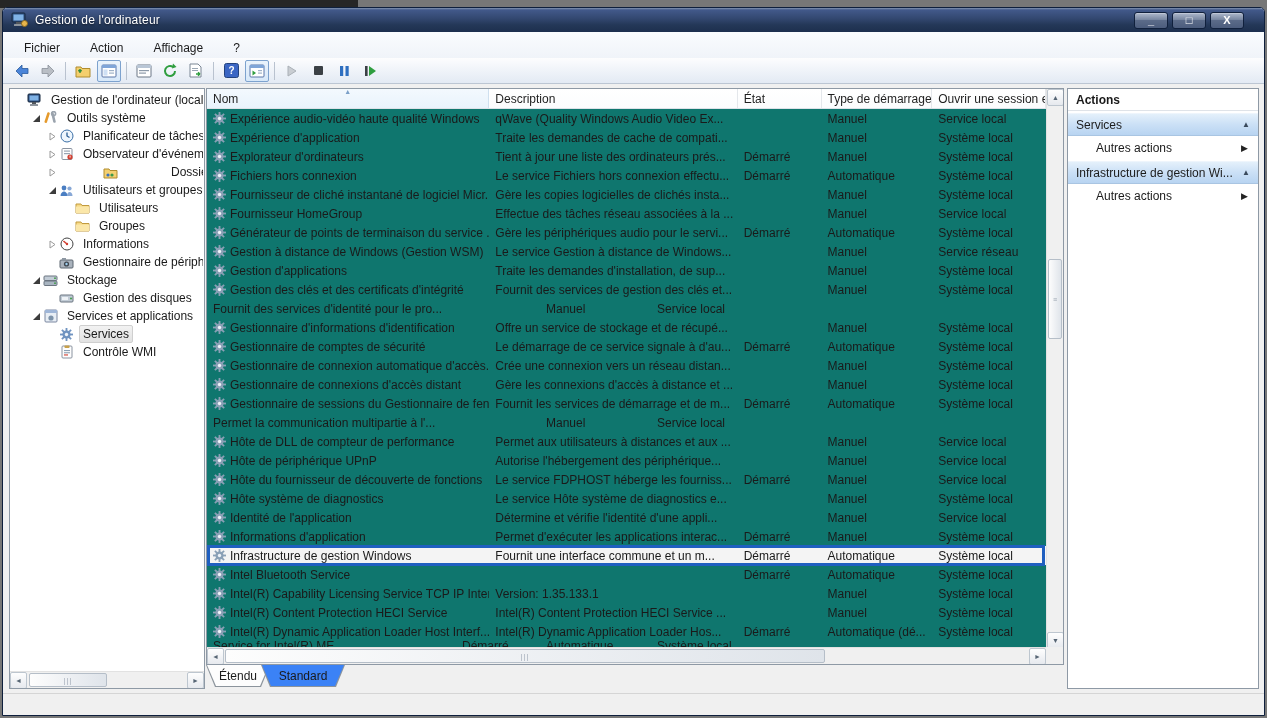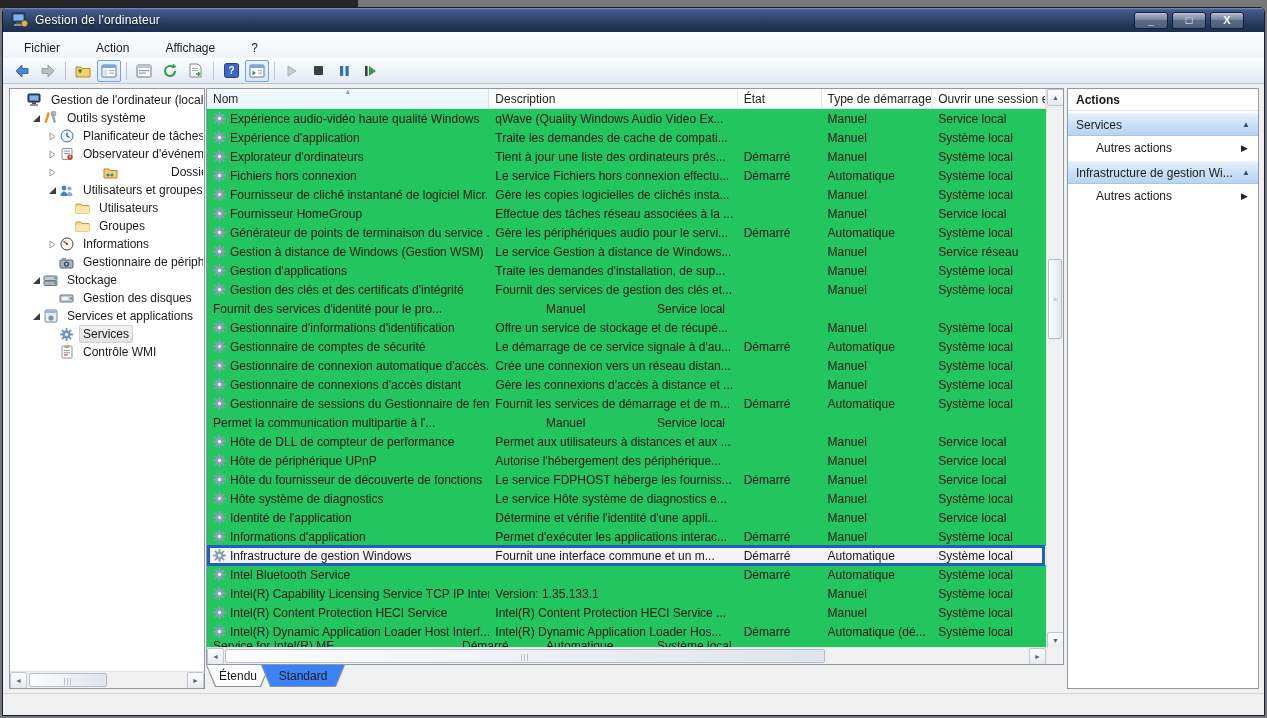--- a/index.html
+++ b/index.html
@@ -21,21 +21,21 @@
   .title { color:#fff; text-shadow:0 1px 2px rgba(0,0,0,.6); letter-spacing:.2px; }
   .win-buttons { margin-left:auto; display:flex; gap:4px; padding-right:12px; }
   .wbtn { width:34px; height:17px; border:1px solid #10203c; border-radius:3px;
     background:linear-gradient(180deg,#aeb9cc 0%,#7786a0 45%,#5b6b89 50%,#4c5d7d 100%);
     color:#fff; font-weight:bold; font-size:11px; line-height:15px; text-align:center; cursor:default;
     box-shadow:0 1px 0 rgba(255,255,255,.25) inset; }
 
   
   .menubar { position:absolute; left:0; top:24px; right:0; height:32px;
     background:linear-gradient(180deg,#fafcfe,#eef2f8); border-bottom:1px solid #d8dee8;
-    display:flex; align-items:center; padding-left:12px; gap:18px; }
+    display:flex; align-items:center; padding-left:12px; gap:12px; }
   .menu-item { padding:3px 9px; }
 
   
   .toolbar { position:absolute; left:0; top:50px; right:0; height:26px;
     background:linear-gradient(180deg,#fdfdfe 0%,#f2f5fa 40%,#e3eaf4 100%);
     border-bottom:1px solid #bcc6d3; display:flex; align-items:center; padding-left:6px; }
   .tbtn { width:24px; height:22px; display:inline-flex; align-items:center; justify-content:center;
     border:1px solid transparent; border-radius:2px; margin:0 1px; }
   .tbtn.pressed { border-color:#7da2ce; background:linear-gradient(180deg,#eaf3fc,#d7e8f9); }
   .tsep { width:1px; height:18px; background:#b9c2cf; margin:0 4px; }
@@ -52,21 +52,21 @@
   .tree-ico { width:17px; height:15px; flex:0 0 17px; display:inline-flex; align-items:center; justify-content:center; margin-right:4px; }
   .tree-label { padding:1px 3px; border:1px solid transparent; }
   .tree-row.selected .tree-label { background:linear-gradient(180deg,#f2f2f2,#e2e2e2); border:1px solid #cfcfcf; border-radius:2px; }
 
   .list-pane { position:absolute; left:203px; top:4px; width:858px; height:577px; overflow:hidden; }
   .list-header { position:absolute; left:0; top:0; right:17px; height:20px; display:flex;
     background:linear-gradient(180deg,#ffffff,#fbfcfd); border-bottom:1px solid #dde2e8; }
   .col-h { position:relative; border-right:1px solid #e4e7eb; padding:3px 6px 0 6px; white-space:nowrap; overflow:hidden; color:#1f1f1f; }
   .col-h.sorted { background:linear-gradient(180deg,#f3f9fe,#e9f3fc); border-right-color:#cfe0ef; }
   .sort-glyph { position:absolute; top:-1px; left:50%; transform:translateX(-50%); font-size:7px; color:#7ba0c8; }
-  .list-body { position:absolute; left:0; top:20px; right:17px; height:540px; overflow:hidden; background:#22c55e; }
+  .list-body { position:absolute; left:0; top:20px; right:17px; height:540px; overflow:hidden; background:#0f766e; }
   .lrow { height:19px; display:flex; align-items:center; position:relative; }
   .lrow .cell { padding:0 6px; white-space:nowrap; overflow:hidden; }
   .cell-name { display:flex; align-items:center; gap:4px; }
   .cell-name .gear-ico { flex:0 0 13px; display:inline-flex; }
   .lrow.selected { background:#f4f4f4; }
   .lrow.selected::after { content:""; position:absolute; left:0; top:-1px; width:832px; bottom:-1px;
     border:3px solid #1f5fc0; pointer-events:none; }
   .lrow.partial { height:9px; overflow:hidden; }
 
   

